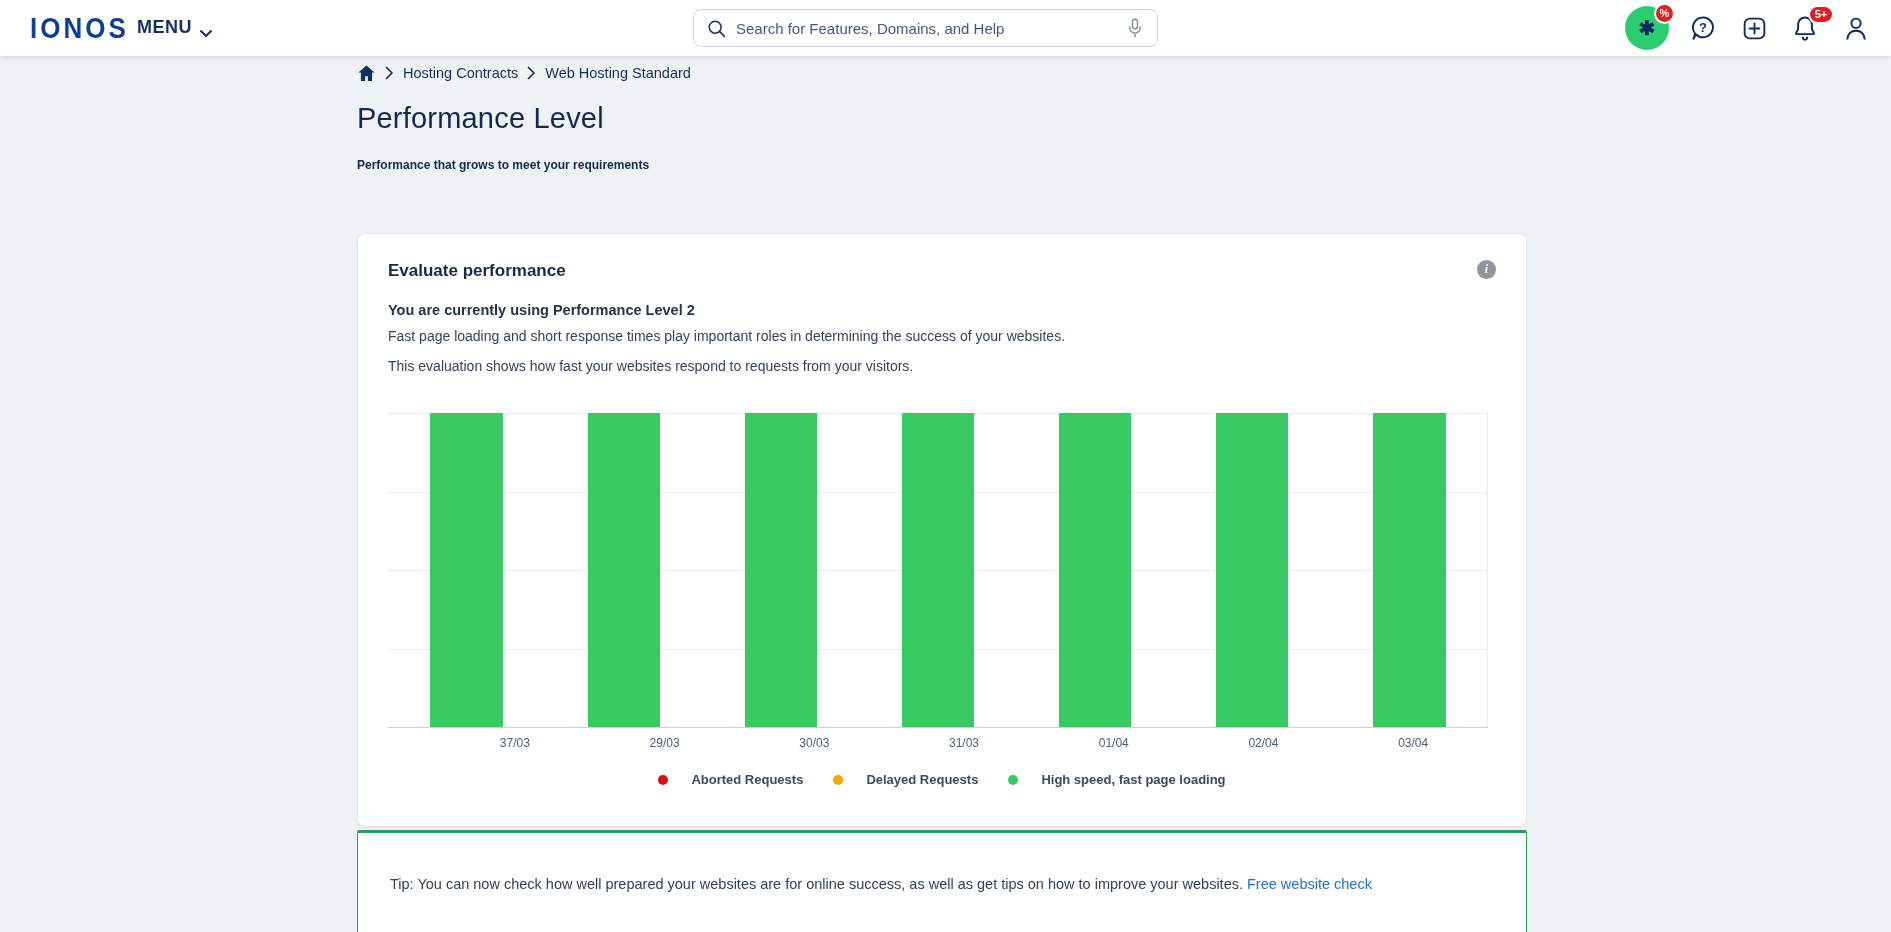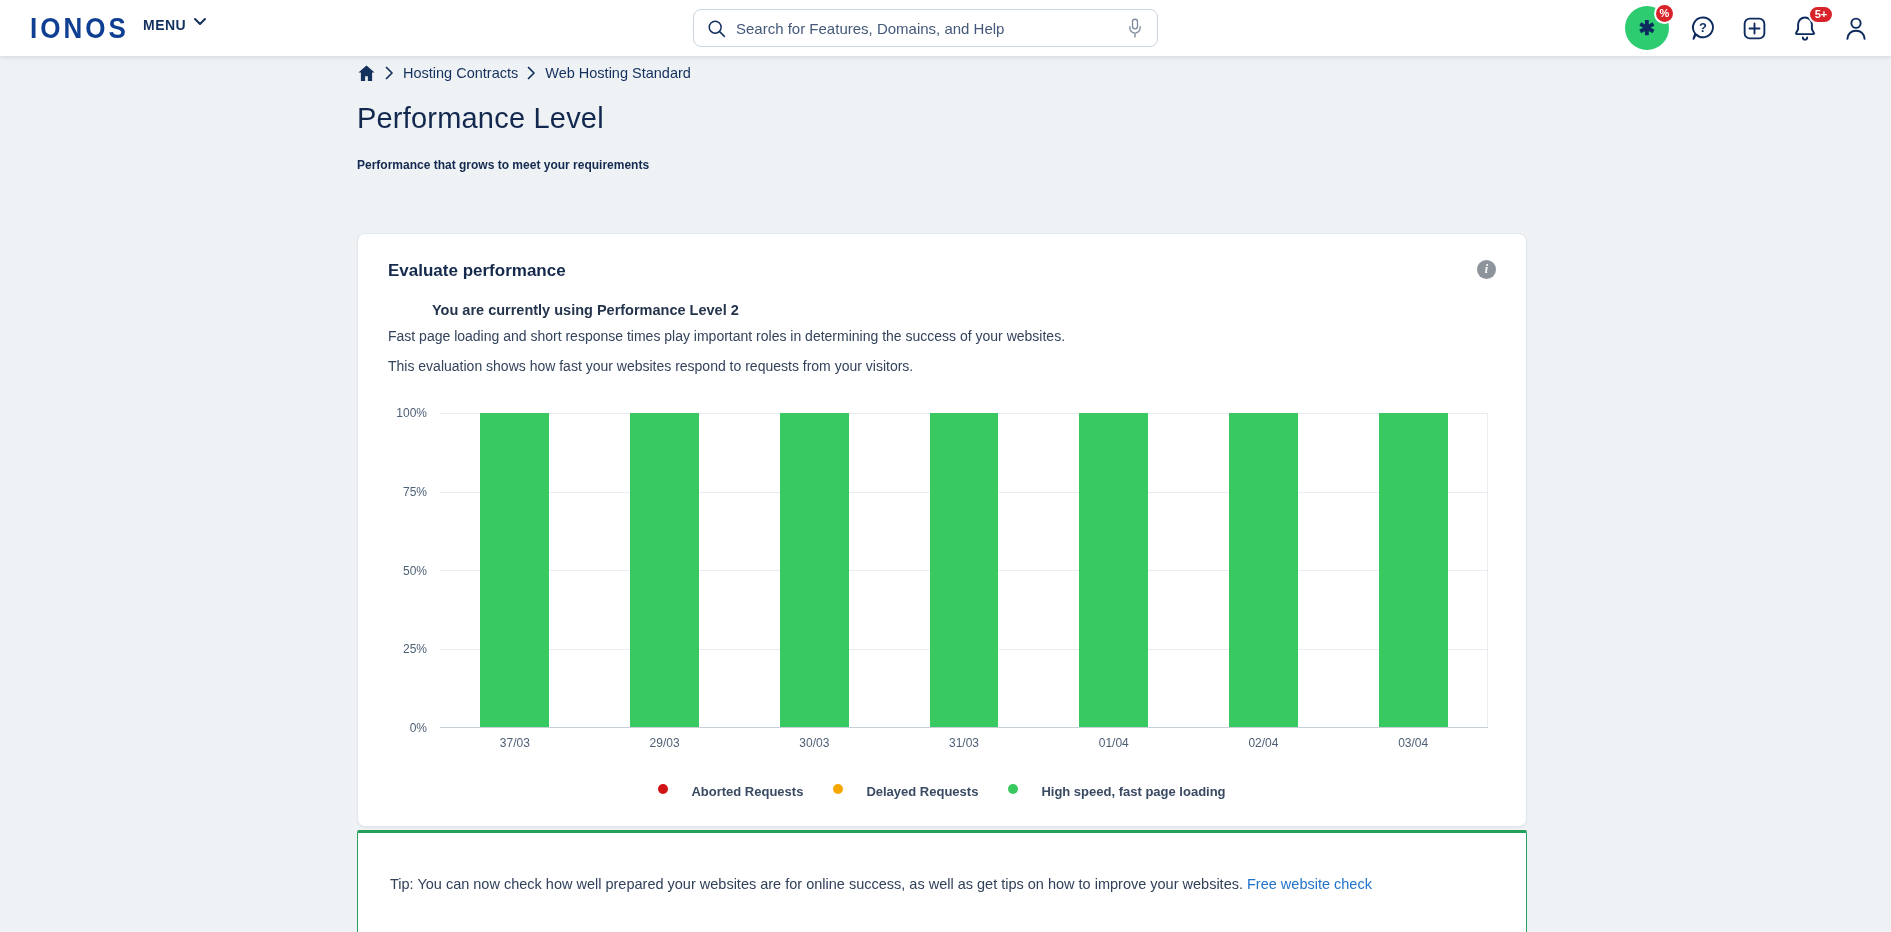--- a/index.html
+++ b/index.html
@@ -16,23 +16,23 @@
     background:#ffffff; z-index:20;
     box-shadow:0 1px 5px rgba(20,40,80,.14);
   }
   .logo {
     position:absolute; left:30px; top:11px;
     font-size:26px; font-weight:700; letter-spacing:3px;
     color:#0f3f92; transform:scaleY(1.12); transform-origin:top left;
     cursor:pointer;
   }
   .menu-btn {
-    position:absolute; left:143px; top:17px;
-    display:flex; align-items:flex-start; gap:7px;
-    font-size:14px; font-weight:700; letter-spacing:.5px;
+    position:absolute; left:137px; top:17px;
+    display:flex; align-items:flex-end; gap:7px;
+    font-size:18px; font-weight:700; letter-spacing:.5px;
     color:#13305e; cursor:pointer;
   }
   .searchbar {
     position:absolute; left:693px; top:9px; width:465px; height:38px;
     background:#fff; border:1px solid #ccd5df; border-radius:8px;
     display:flex; align-items:center; padding:0 10px 0 12px;
   }
   .searchbar input {
     flex:1; border:none; outline:none; background:transparent;
     font-size:15px; color:#2e405c; margin-left:9px;
@@ -79,21 +79,21 @@
     padding:26px 30px; box-shadow:0 1px 2px rgba(20,40,80,.05);
   }
   .card-head { display:flex; justify-content:space-between; align-items:flex-start; }
   .card-title { font-size:17px; font-weight:700; color:#15294d; line-height:22px; }
   .info-icon {
     width:19px; height:19px; border-radius:50%; background:#8d949c;
     color:#fff; font-size:12px; font-weight:700; font-style:italic;
     display:flex; align-items:center; justify-content:center; cursor:pointer;
     font-family:"Liberation Serif", serif;
   }
-  .current-level { margin-top:20px; font-size:14.5px; font-weight:700; color:#25344d; line-height:17px;margin-left:44px; }
+  .current-level { margin-top:20px; font-size:14.5px; font-weight:700; color:#25344d; line-height:17px; }
   .desc { margin-top:9px; font-size:14px; color:#33435c; line-height:17px; }
   .desc.second { margin-top:13px; }
   
   .chart { margin-top:38px; display:flex; }
   .chart-y-axis { position:relative; width:52px; height:315px; }
   .ytick {
     position:absolute; right:13px; transform:translateY(-50%);
     font-size:12px; color:#4e6076; white-space:nowrap;
   }
   .chart-plot {
@@ -103,21 +103,21 @@
   .gridline { position:absolute; left:0; right:0; height:1px; background:#e9edf2; }
   .g0 { top:0; } .g25 { top:25%; } .g50 { top:50%; } .g75 { top:75%; }
   .vline-right { position:absolute; right:0; top:0; bottom:0; width:1px; background:#e9edf2; }
   .chart-cols { position:absolute; left:0; right:0; top:0; bottom:0; display:flex; }
   .chart-col { flex:1; display:flex; align-items:flex-end; justify-content:center; }
   .bar-stack { width:46%; height:100%; display:flex; flex-direction:column; justify-content:flex-end; }
   .bar-seg { width:100%; }
   .chart-x-labels { display:flex; margin:8px 8px 0 52px; }
   .xlabel { flex:1; text-align:center; font-size:12px; color:#4e6076; }
   .chart-legend { margin-top:22px; display:flex; justify-content:center; align-items:center; gap:30px; }
-  .legend-item { display:flex; gap:23px; cursor:pointer;margin-top:12px; }
+  .legend-item { display:flex; align-items:center; gap:23px; cursor:pointer; }
   .legend-dot { width:10px; height:10px; border-radius:50%; display:inline-block; }
   .legend-label { font-size:13px; font-weight:700; color:#3a4a63; }
   
   .alert {
     position:absolute; left:357px; top:830px; width:1170px; height:160px;
     background:#fff; border:1px solid #2ba05e; border-top:3px solid #23a05a;
     border-radius:2px; padding:30px 32px;
   }
   .alert-message { font-size:15px; color:#16794a; line-height:18px; }
   .alert-tip { margin-top:13px; font-size:14.5px; color:#31415a; line-height:17px; }
@@ -223,27 +223,20 @@
 <div class="card">
   <div class="card-head">
     <div class="card-title">Evaluate performance</div>
     <div class="info-icon">i</div>
   </div>
   <div class="current-level">You are currently using Performance Level 2</div>
   <div class="desc">Fast page loading and short response times play important roles in determining the success of your websites.</div>
   <div class="desc second">This evaluation shows how fast your websites respond to requests from your visitors.</div>
 
   <div class="chart">
-    <div class="chart-y-axis">
-        <span class="ytick" style="top: 0%;">100%</span>
-        <span class="ytick" style="top: 25%;">75%</span>
-        <span class="ytick" style="top: 50%;">50%</span>
-        <span class="ytick" style="top: 75%;">25%</span>
-        <span class="ytick" style="top: 100%;">0%</span>
-      </div>
     <div class="chart-plot">
       <div class="gridline g0"></div>
       <div class="gridline g25"></div>
       <div class="gridline g50"></div>
       <div class="gridline g75"></div>
       <div class="vline-right"></div>
       <div class="chart-cols">
           <div class="chart-col">
             <div class="bar-stack">
               <div class="bar-seg" style="height: 100%; background: rgb(56, 201, 96);"></div>

